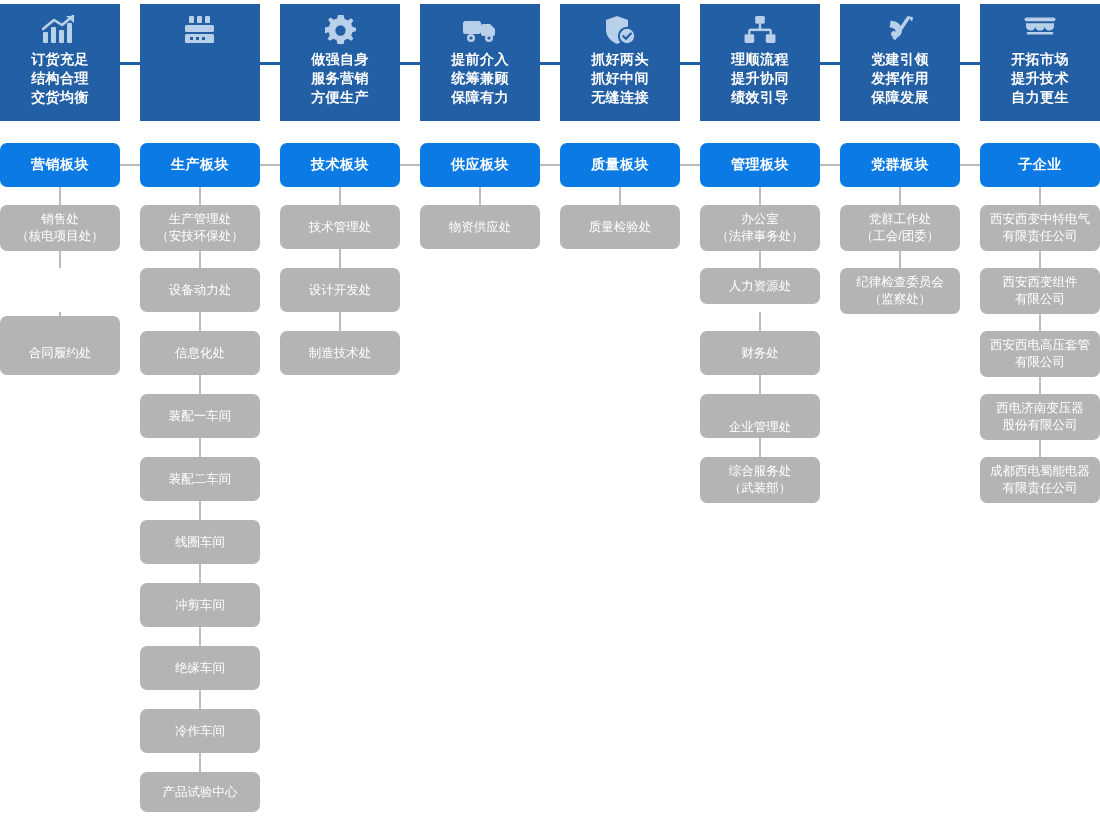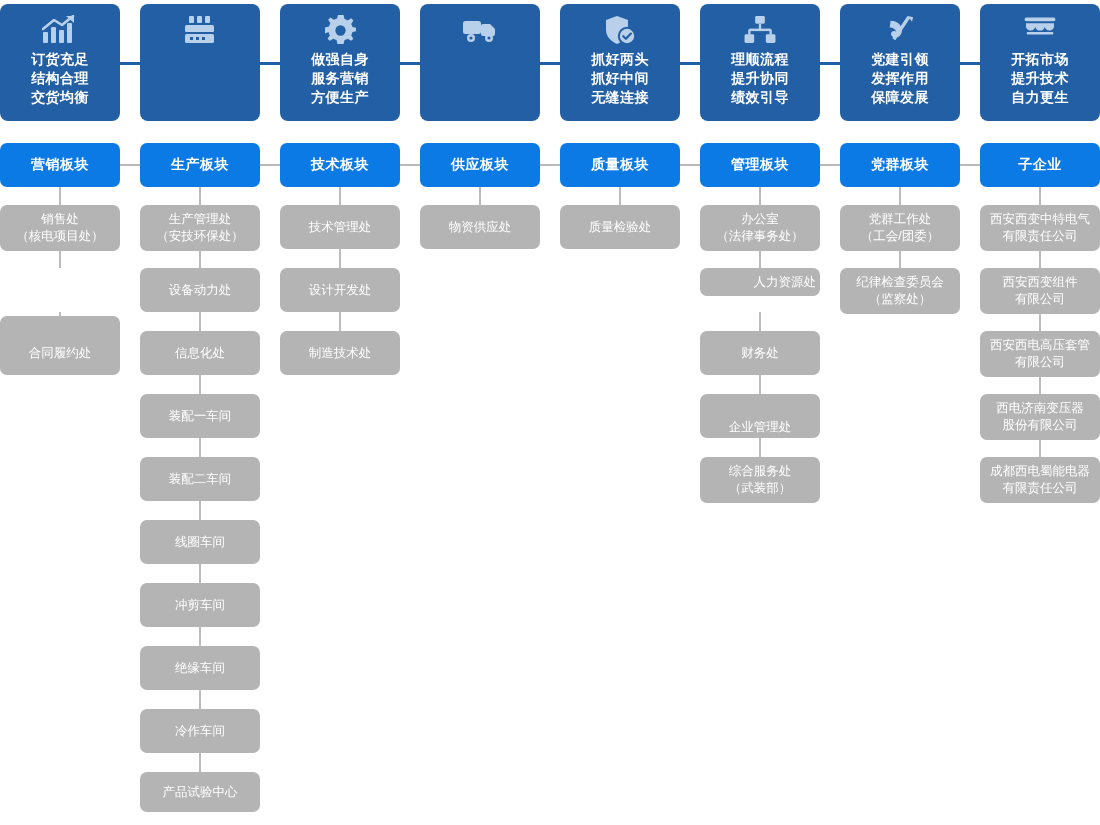--- a/index.html
+++ b/index.html
@@ -50,21 +50,21 @@
   }
 
   
   .card-top {
     position: absolute;
     top: 4px;
     left: 0;
     width: 120px;
     height: 117px;
     background: #235fa4;
-    border-radius: 8px;
+    border-radius: 0;
     box-sizing: border-box;
     padding-top: 9px;
     text-align: center;
     color: #ffffff;
   }
   .card-top .icon {
     height: 34px;
     display: flex;
     align-items: center;
     justify-content: center;
@@ -294,20 +294,25 @@
         <div class="icon">
           <svg width="36" height="26" viewBox="0 0 36 26" fill="#b9d0ea">
             <rect x="1" y="4" width="18" height="13" rx="2.5"></rect>
             <path d="M21 7 h7 l5 5 v5 a2 2 0 0 1-2 2 h-10 a2 2 0 0 1-2-2 V9 a2 2 0 0 1 2-2z"></path>
             <circle cx="9" cy="21" r="4" fill="#b9d0ea"></circle>
             <circle cx="9" cy="21" r="1.6" fill="#235fa4"></circle>
             <circle cx="27" cy="21" r="4" fill="#b9d0ea"></circle>
             <circle cx="27" cy="21" r="1.6" fill="#235fa4"></circle>
           </svg>
         </div>
+        <div class="lines">
+          <div>提前介入</div>
+          <div>统筹兼顾</div>
+          <div>保障有力</div>
+        </div>
       </div>
       <div class="card-hdr">供应板块</div>
       <div class="dept" style="top: 205px; height: 44px;">
         <div>
           <span>物资供应处</span>
         </div>
       </div>
     </div>
     <div class="conn v" style="left: 479px; top: 187px; height: 18px;"></div>
     <div class="col" style="left: 560px;">
@@ -352,21 +357,21 @@
           <div>绩效引导</div>
         </div>
       </div>
       <div class="card-hdr">管理板块</div>
       <div class="dept" style="top: 205px; height: 46px;">
         <div>
           <span>办公室</span>
           <span>（法律事务处）</span>
         </div>
       </div>
-      <div class="dept" style="top: 268px; height: 28px; justify-content: flex-end;">
+      <div class="dept" style="top: 268px; height: 36px;">
         <div>
           <span>人力资源处</span>
         </div>
       </div>
       <div class="dept" style="top: 331px; height: 44px;">
         <div>
           <span>财务处</span>
         </div>
       </div>
       <div class="dept" style="top: 394px; height: 44px; align-items: flex-end;">

